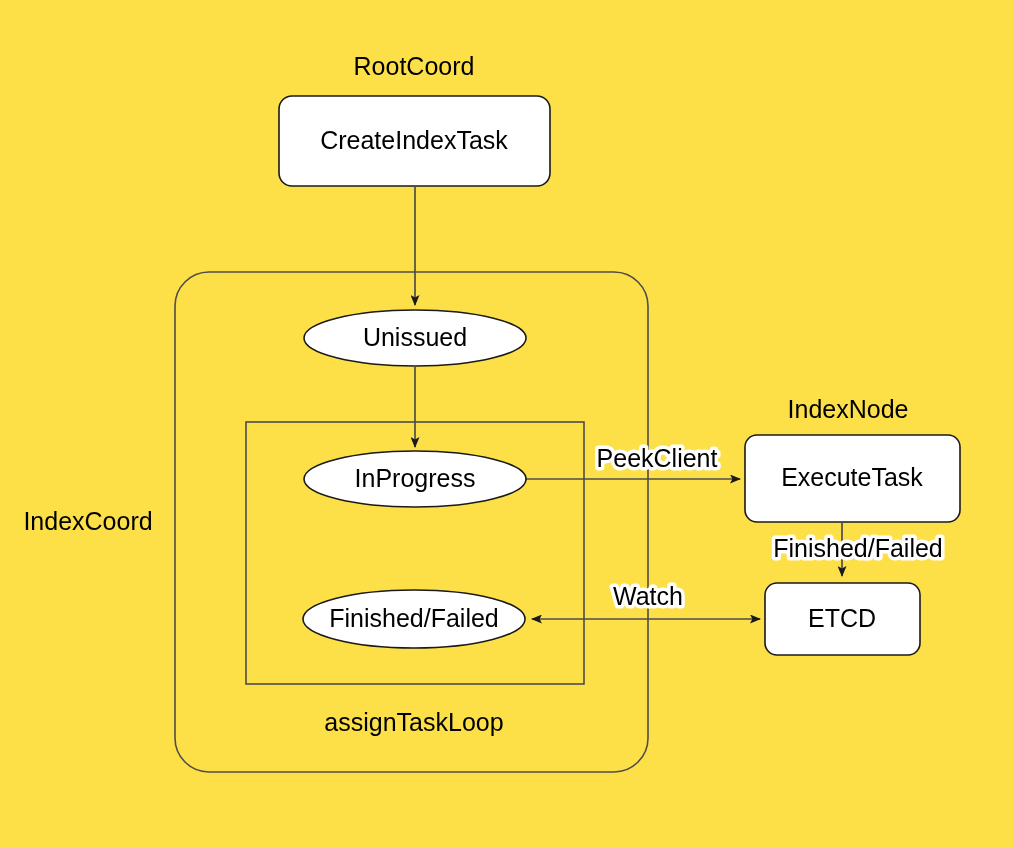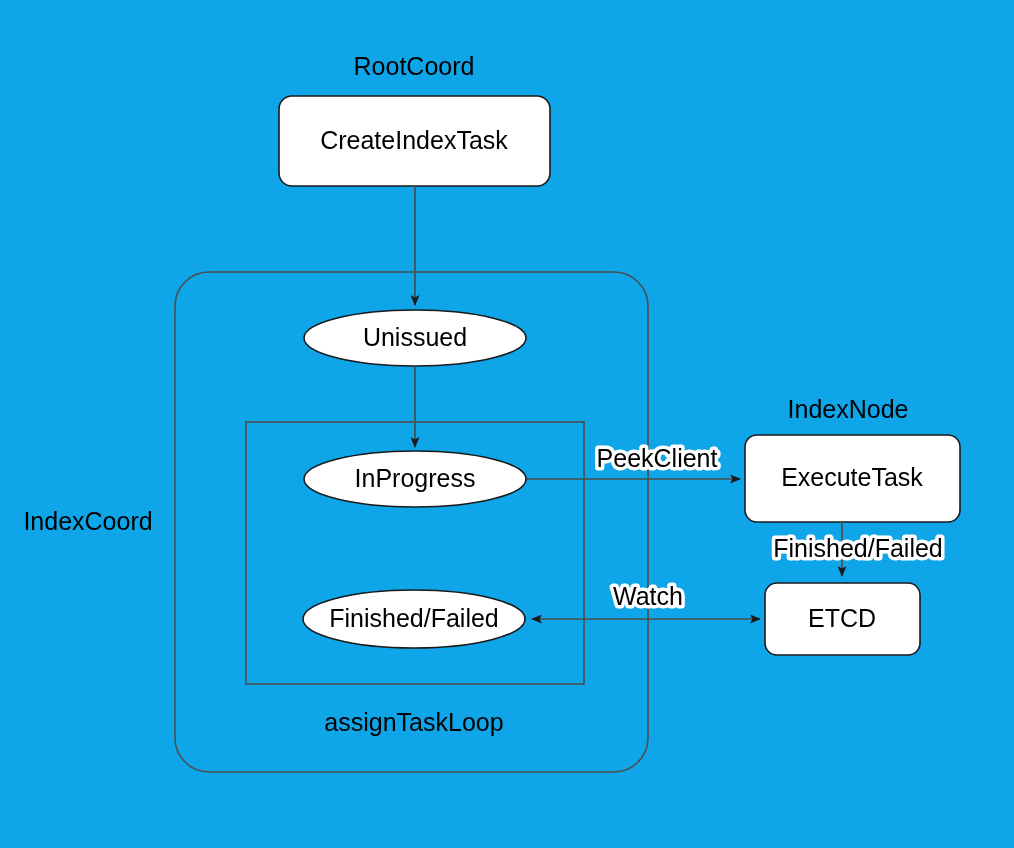--- a/index.html
+++ b/index.html
@@ -11,21 +11,21 @@
   body {
     width: 1014px;
     height: 848px;
     font-family: "Liberation Sans", sans-serif;
     overflow: hidden;
   }
   #diagram-root {
     position: relative;
     width: 1014px;
     height: 848px;
-    background: #0ea5e9;
+    background: #fde047;
   }
   svg#flow-svg {
     display: block;
     width: 1014px;
     height: 848px;
   }
   .shape-stroke {
     fill: #ffffff;
     stroke: #1a1a1a;
     stroke-width: 1.6;

